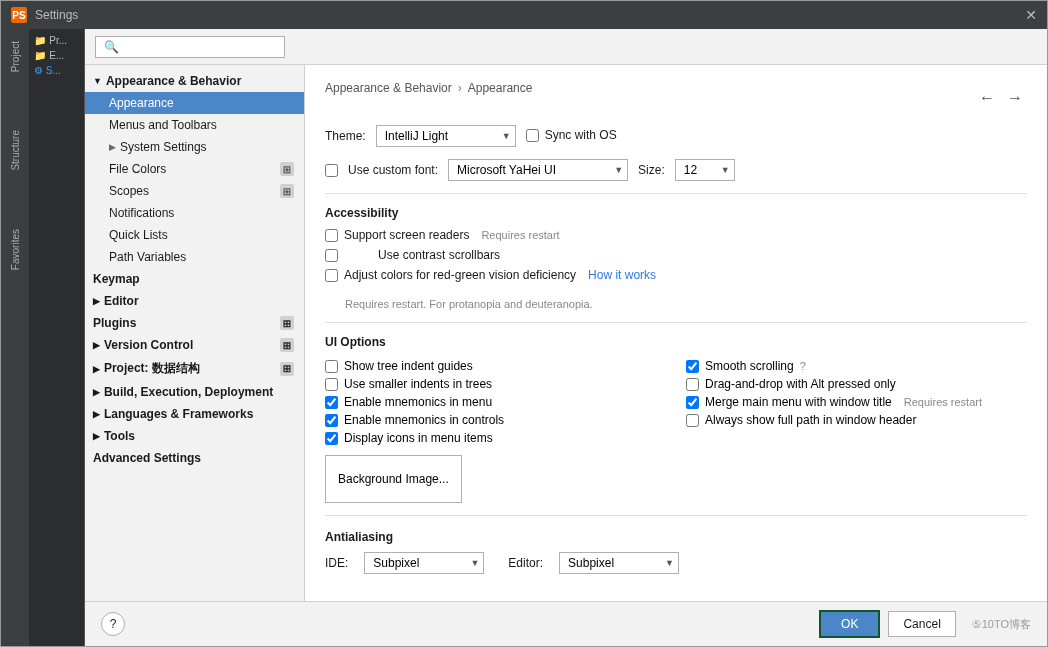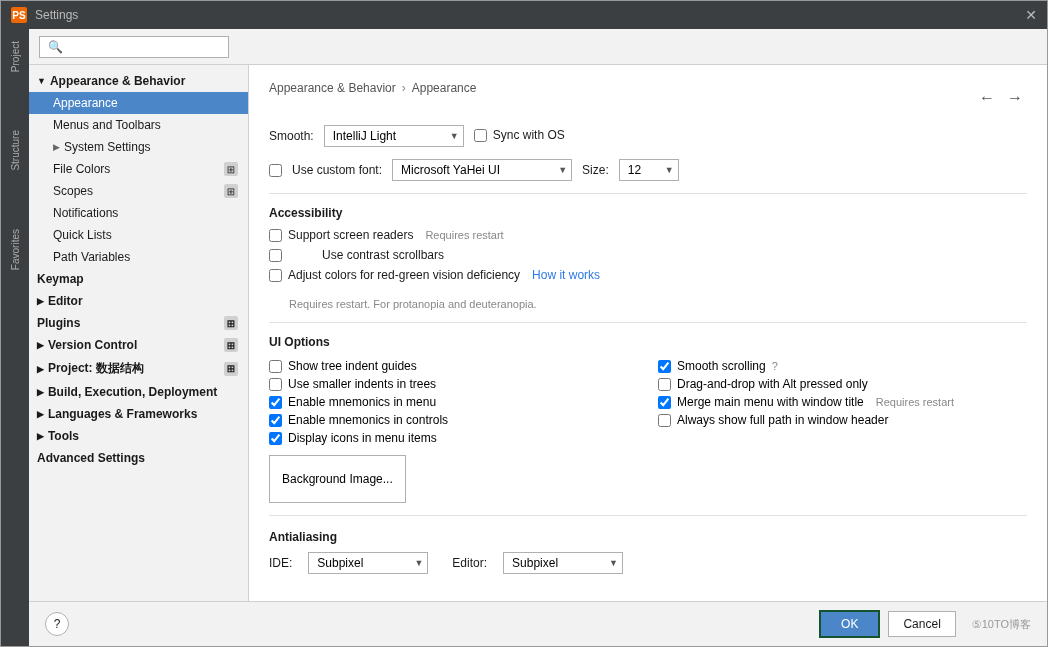--- a/index.html
+++ b/index.html
@@ -85,20 +85,25 @@
   </div>
 
   <div class="content">
 
     <div style="width:28px; background:#3c3f41; display:flex; flex-direction:column; align-items:center; padding:4px 0; gap:2px; flex-shrink:0;">
       <div style="color:#aaa; font-size:10px; writing-mode:vertical-rl; transform:rotate(180deg); padding:8px 3px; cursor:pointer;">Project</div>
       <div style="color:#aaa; font-size:10px; writing-mode:vertical-rl; transform:rotate(180deg); padding:8px 3px; cursor:pointer; margin-top:40px;">Structure</div>
       <div style="color:#aaa; font-size:10px; writing-mode:vertical-rl; transform:rotate(180deg); padding:8px 3px; cursor:pointer; margin-top:40px;">Favorites</div>
     </div>
 
+    <div style="width:56px; background:#2b2d30; border-right:1px solid #555; display:flex; flex-direction:column; padding:4px 2px; overflow:hidden; flex-shrink:0;">
+      <div style="color:#bbb; font-size:10px; padding:2px 3px; cursor:pointer; white-space:nowrap; overflow:hidden;">📁 Pr...</div>
+      <div style="color:#bbb; font-size:10px; padding:2px 3px; cursor:pointer; white-space:nowrap; overflow:hidden;">📁 E...</div>
+      <div style="color:#4a9ee8; font-size:10px; padding:2px 3px; cursor:pointer; white-space:nowrap; overflow:hidden;">⚙ S...</div>
+    </div>
 
     <div class="settings-dialog">
 
       <div class="settings-header">
         <input class="settings-search" type="text" placeholder="🔍" style="">
       </div>
 
       <div class="settings-body">
 
         <div class="nav-tree">
@@ -183,21 +188,21 @@
               <span style="color:#888;">›</span>
               <span style="font-weight:500;">Appearance</span>
             </span>
             <div class="nav-buttons">
               <button class="nav-btn">←</button>
               <button class="nav-btn">→</button>
             </div>
           </div>
 
           <div class="settings-row">
-            <label class="settings-label">Smooth:</label>
+            <label class="settings-label">Theme:</label>
             <div class="select-wrapper">
               <select class="settings-select" style="width:140px;">
                 <option>IntelliJ Light</option>
                 <option>Darcula</option>
                 <option>High Contrast</option>
               </select>
             </div>
             <div class="checkbox-row" style="justify-content:flex-end;">
               <input type="checkbox" id="sync-os" style="">
               <label for="sync-os" class="checkbox-label">Sync with OS</label>

